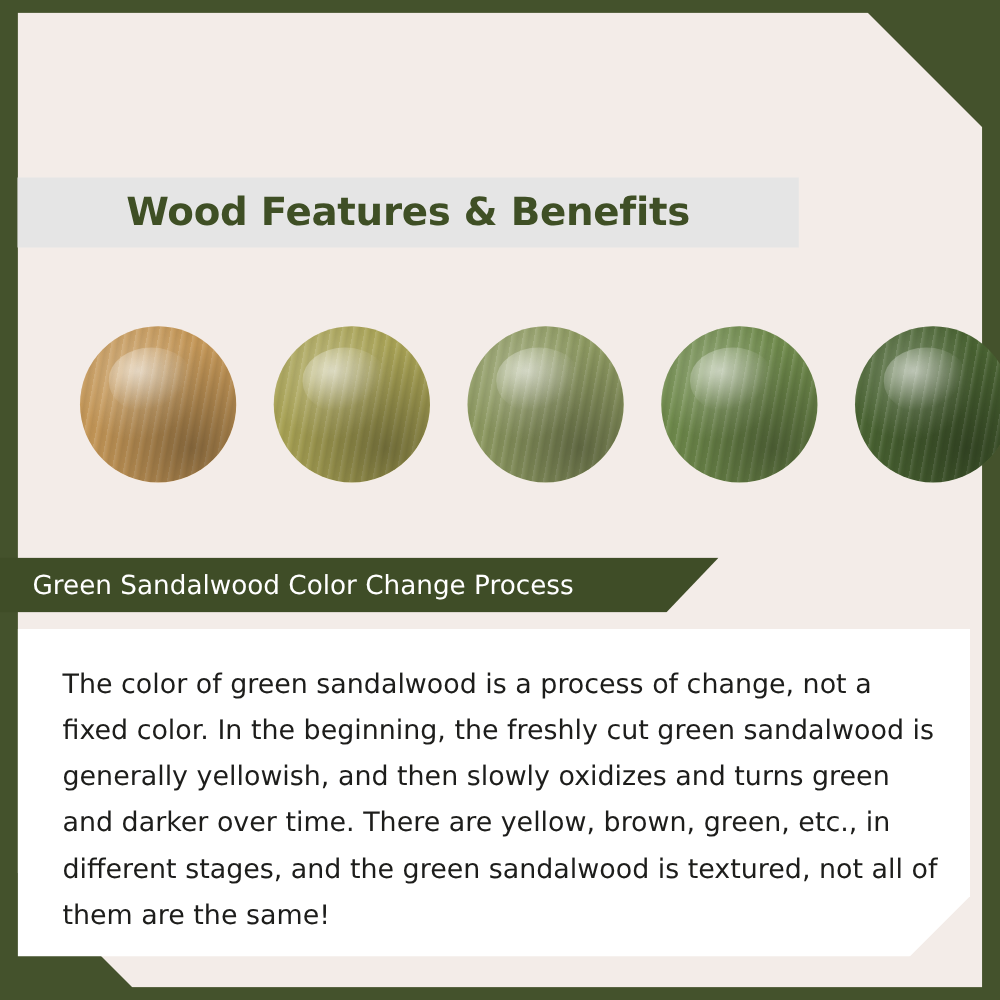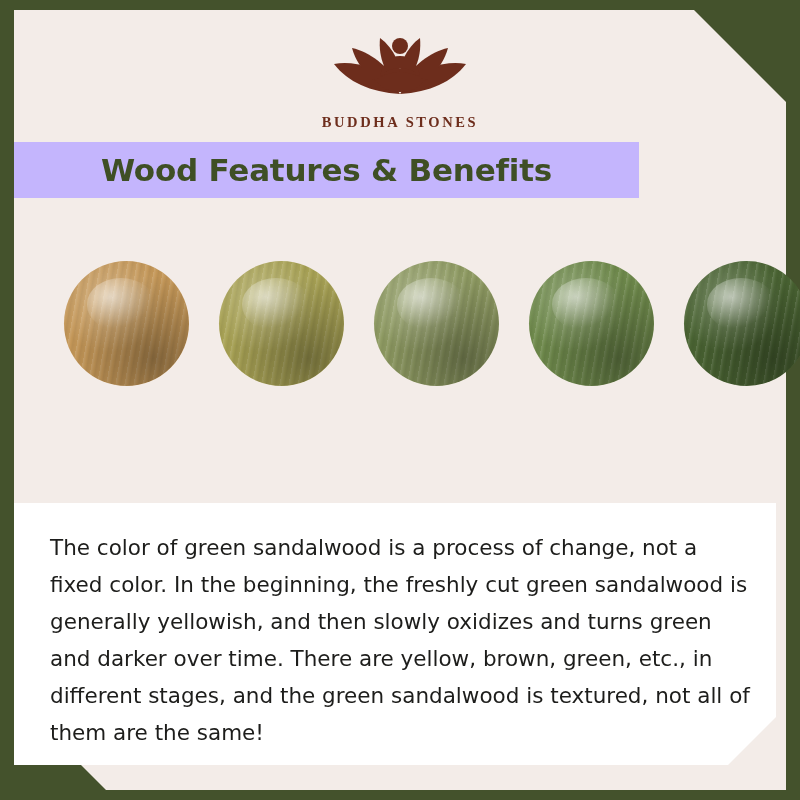--- a/index.html
+++ b/index.html
@@ -71,21 +71,21 @@
     font-family: "Liberation Serif", serif;
   }
 
   
   .title-band {
     position: absolute;
     left: 14px;
     top: 142px;
     width: 625px;
     height: 56px;
-    background: #c4b5fd;
+    background: #e5e5e5;
     display: flex;
     align-items: center;
     justify-content: center;
   }
   .title-band .title {
     font-size: 31px;
     font-weight: bold;
     color: #3f4f25;
     font-family: "DejaVu Sans", sans-serif;
     letter-spacing: -0.2px;
@@ -183,38 +183,20 @@
   }
 </style>
 </head>
 <body>
 
 <div class="poster">
 
   <div class="panel"></div>
   <div class="right-strip"></div>
 
-  <div class="logo-wrap">
-    <svg class="logo-mark" width="180" height="90" viewBox="0 0 180 90">
-      <g fill="#6d2d1c">
-
-        <path d="M90 74 C60 72 38 62 24 44 C44 40 66 48 82 62 Z"></path>
-        <path d="M90 74 C120 72 142 62 156 44 C136 40 114 48 98 62 Z"></path>
-        <path d="M90 72 C66 66 48 50 42 28 C60 32 78 46 88 64 Z"></path>
-        <path d="M90 72 C114 66 132 50 138 28 C120 32 102 46 92 64 Z"></path>
-        <path d="M90 68 C76 56 68 38 70 18 C84 28 92 46 92 64 Z"></path>
-        <path d="M90 68 C104 56 112 38 110 18 C96 28 88 46 88 64 Z"></path>
-
-        <circle cx="90" cy="26" r="8"></circle>
-        <path d="M90 36 C80 36 72 44 70 56 C76 50 84 48 90 48 C96 48 104 50 110 56 C108 44 100 36 90 36 Z"></path>
-        <path d="M66 60 C74 54 84 52 90 52 C96 52 106 54 114 60 C110 68 100 72 90 72 C80 72 70 68 66 60 Z"></path>
-      </g>
-    </svg>
-    <div class="logo-text">BUDDHA STONES</div>
-  </div>
 
   <div class="title-band">
     <div class="title">Wood Features &amp; Benefits</div>
   </div>
 
   <div class="beads">
     <div class="bead" style="background:#c49758;">
       <div class="grain"></div>
       <div class="shine"></div>
       <div class="shade"></div>
@@ -234,18 +216,21 @@
       <div class="shine"></div>
       <div class="shade"></div>
     </div>
     <div class="bead" style="background:#4a6433;">
       <div class="grain"></div>
       <div class="shine"></div>
       <div class="shade"></div>
     </div>
   </div>
 
+  <div class="subtitle-band">
+    <div class="subtitle">Green Sandalwood Color Change Process</div>
+  </div>
 
   <div class="body-box">
     <div class="body-text">The color of green sandalwood is a process of change, not a fixed color. In the beginning, the freshly cut green sandalwood is generally yellowish, and then slowly oxidizes and turns green and darker over time. There are yellow, brown, green, etc., in different stages, and the green sandalwood is textured, not all of them are the same!</div>
   </div>
 
 </div>
 
 </body></html>

